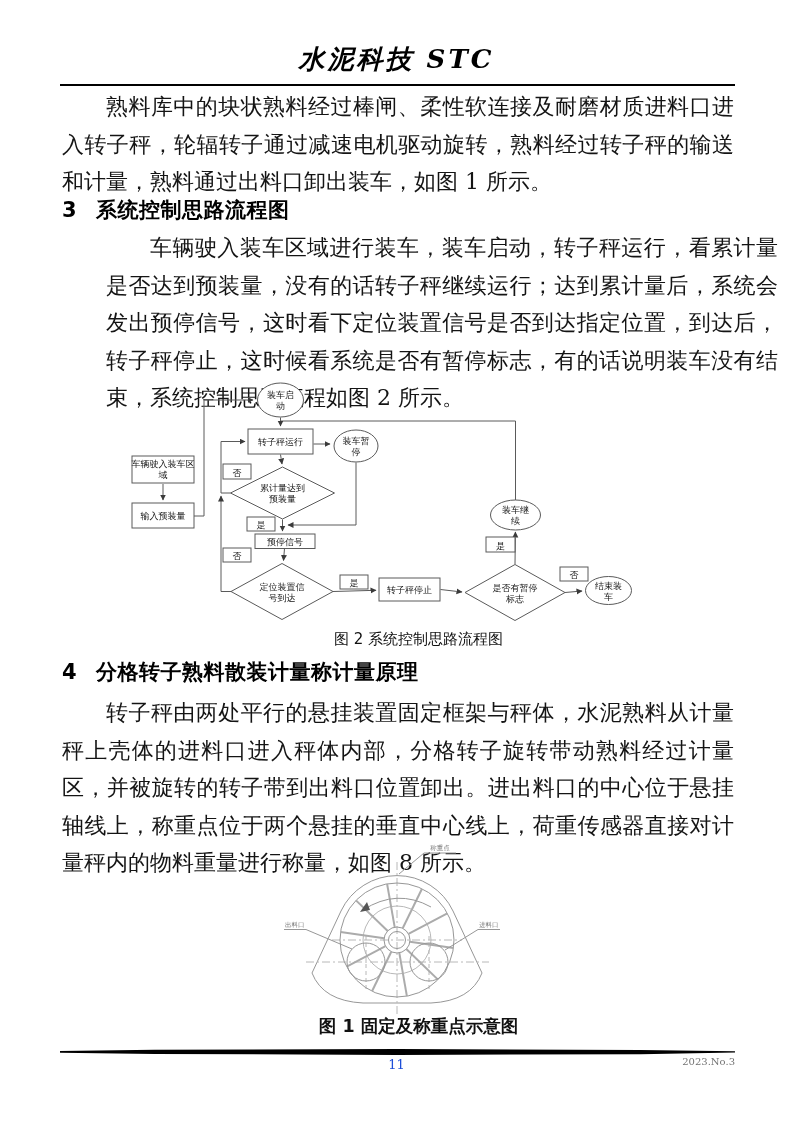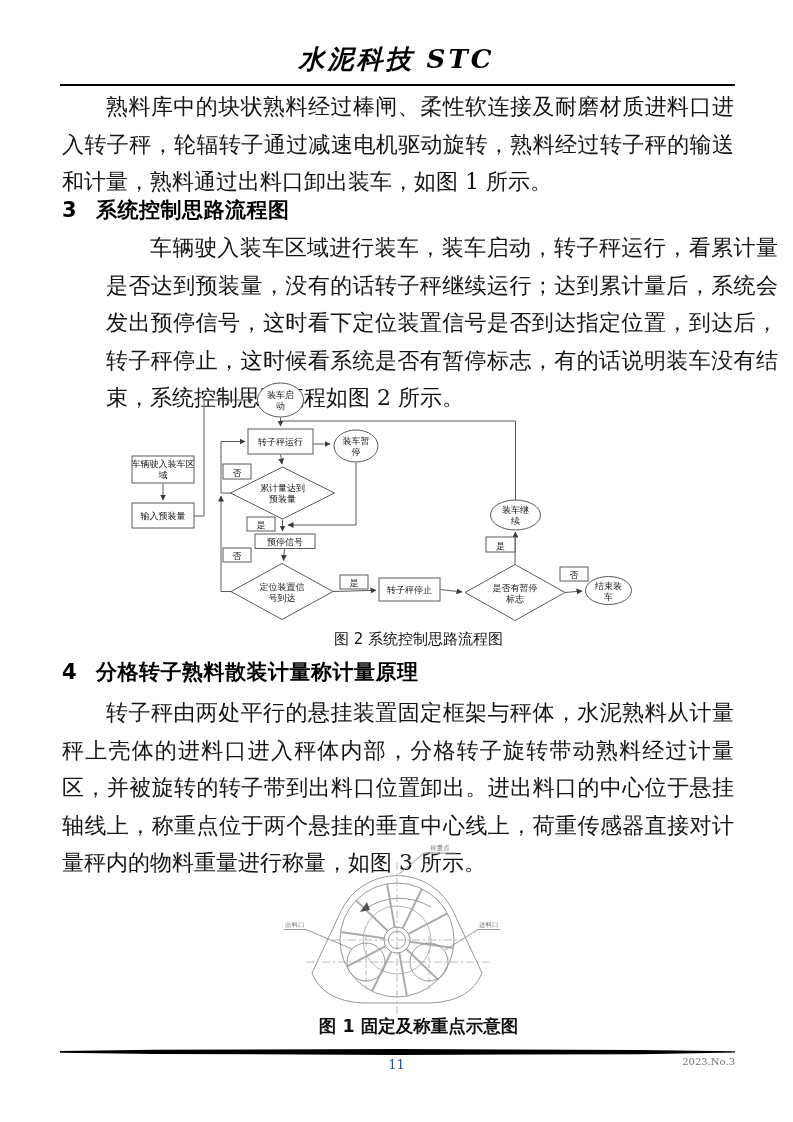--- a/index.html
+++ b/index.html
@@ -140,21 +140,21 @@
     <rect class="fc-shape" x="486" y="537" width="29" height="15"></rect>
     <text class="fc-node-text" text-anchor="middle" x="500.5" y="548.5">是</text>
     <rect class="fc-shape" x="560" y="567" width="28" height="14"></rect>
     <text class="fc-node-text" text-anchor="middle" x="574" y="578">否</text>
   </svg>
 
   <p class="abs fig-caption cap2">图 2 系统控制思路流程图</p>
 
   <h2 class="abs sec-heading h4"><span class="sec-num">4</span><span>分格转子熟料散装计量称计量原理</span></h2>
 
-  <p class="abs body-para p3">转子秤由两处平行的悬挂装置固定框架与秤体，水泥熟料从计量秤上壳体的进料口进入秤体内部，分格转子旋转带动熟料经过计量区，并被旋转的转子带到出料口位置卸出。进出料口的中心位于悬挂轴线上，称重点位于两个悬挂的垂直中心线上，荷重传感器直接对计量秤内的物料重量进行称量，如图 3 所示。</p>
+  <p class="abs body-para p3">转子秤由两处平行的悬挂装置固定框架与秤体，水泥熟料从计量秤上壳体的进料口进入秤体内部，分格转子旋转带动熟料经过计量区，并被旋转的转子带到出料口位置卸出。进出料口的中心位于悬挂轴线上，称重点位于两个悬挂的垂直中心线上，荷重传感器直接对计量秤内的物料重量进行称量，如图 8 所示。</p>
 
   <svg class="abs fig3-svg" width="240" height="182" viewBox="280 836 240 182">
 
     <path class="f3-line" d="M312,973 L341,911 A62,62 0 0 1 453,911 L482,973 Q471,1001 431,1003 L363,1003 Q323,1001 312,973 Z"></path>
 
     <path class="f3-light" stroke-dasharray="8 3 2 3" d="M397,862 L397,1014"></path>
     <path class="f3-light" stroke-dasharray="8 3 2 3" d="M332,940 L462,940"></path>
     <path class="f3-light" stroke-dasharray="8 3 2 3" d="M306,962 L489,962"></path>
     <path class="f3-light" stroke-dasharray="4 3" d="M366,936 L366,990"></path>
     <path class="f3-light" stroke-dasharray="4 3" d="M429,936 L429,990"></path>

